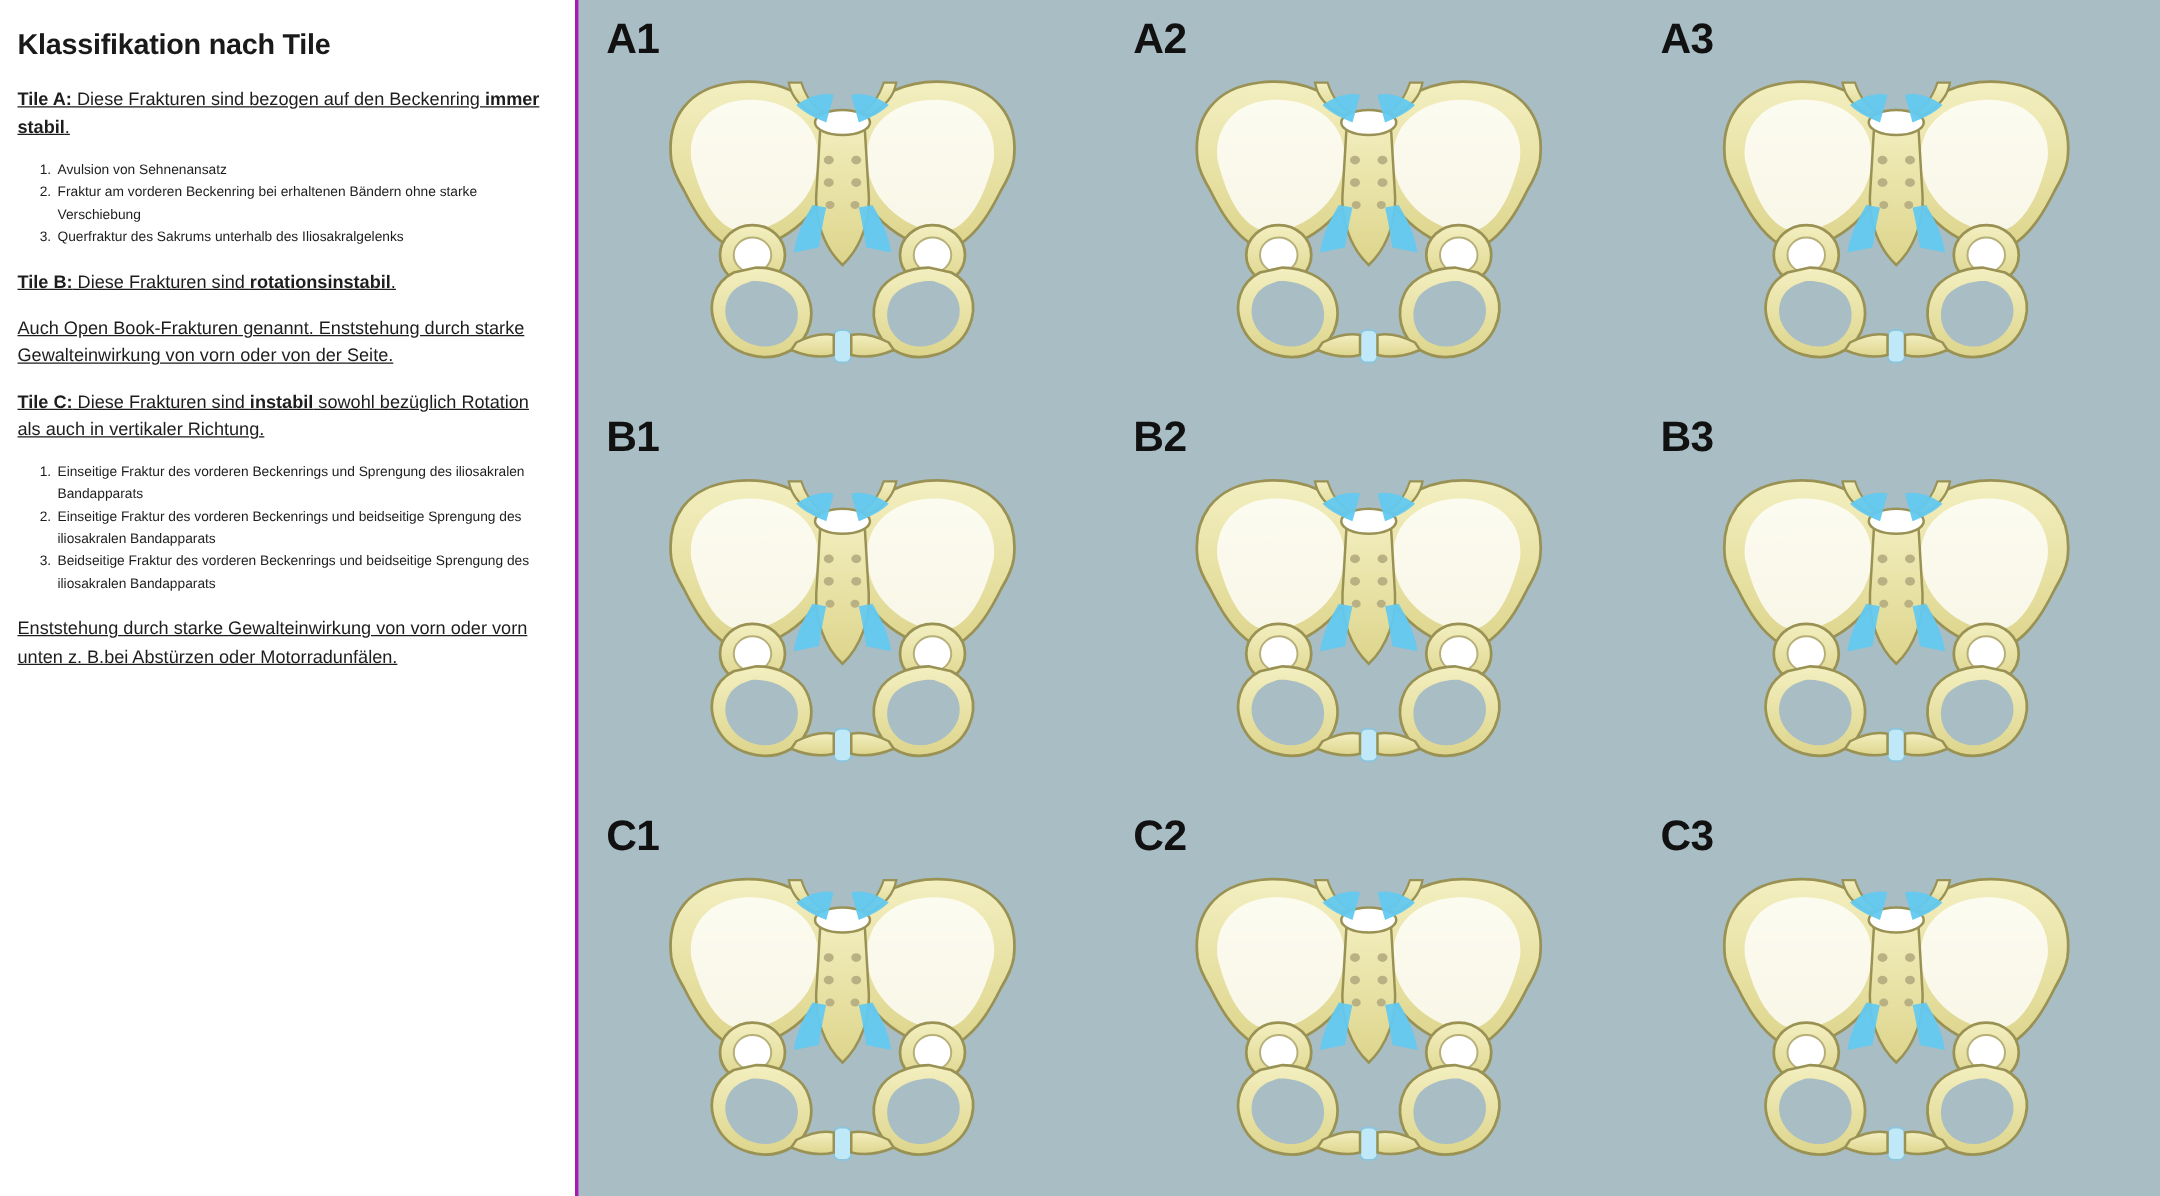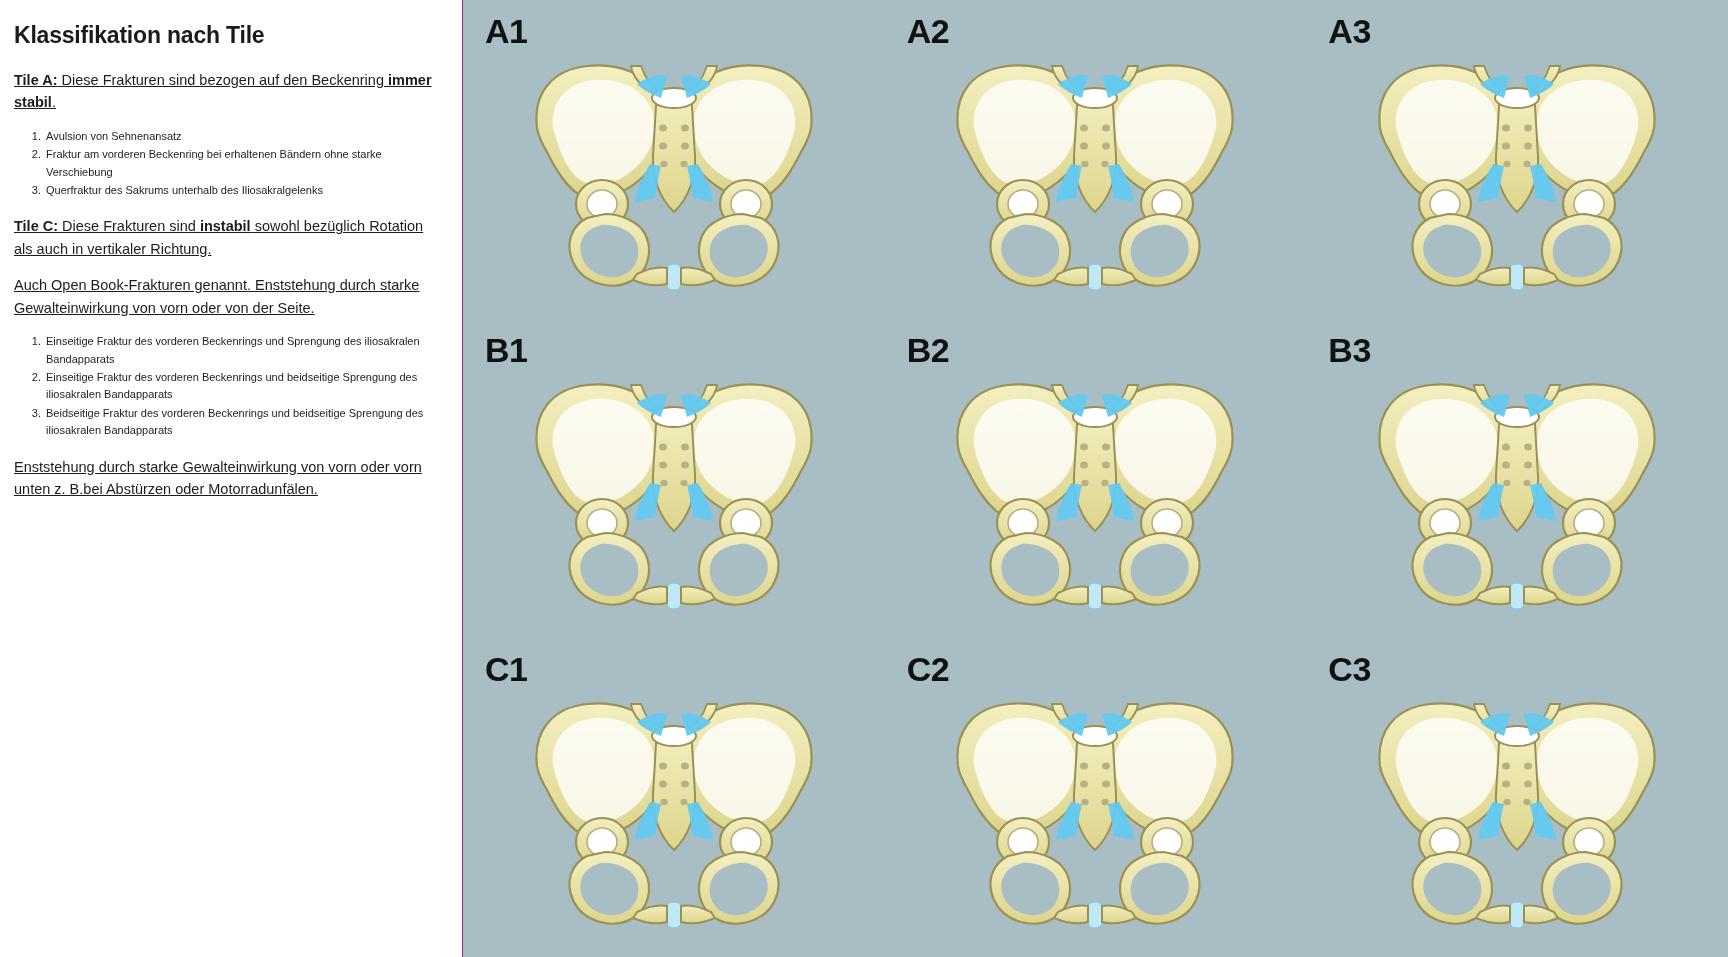--- a/index.html
+++ b/index.html
@@ -18,21 +18,21 @@
     width: 1728px;
     height: 957px;
   }
   
   .text-panel {
     width: 463px;
     height: 957px;
     box-sizing: border-box;
     padding: 18px 22px 10px 14px;
     background: #ffffff;
-    border-right: 1px solid #a21caf;
+    border-right: 3px solid #a21caf;
     overflow: hidden;
   }
   .panel-title {
     font-size: 23px;
     font-weight: bold;
     color: #1a1a1a;
     margin: 4px 0 20px 0;
     letter-spacing: -0.2px;
   }
   .para {
@@ -109,24 +109,27 @@
     <p class="para">
       <b>Tile A:</b><span> Diese Frakturen sind bezogen auf den Beckenring </span><b>immer stabil</b><span>.</span>
     </p>
     <ol class="list">
       <li>Avulsion von Sehnenansatz</li>
       <li>Fraktur am vorderen Beckenring bei erhaltenen Bändern ohne starke Verschiebung</li>
       <li>Querfraktur des Sakrums unterhalb des Iliosakralgelenks</li>
     </ol>
 
     <p class="para">
+      <b>Tile B:</b><span> Diese Frakturen sind </span><b>rotationsinstabil</b><span>.</span>
+    </p>
+    <p class="para">Auch Open Book-Frakturen genannt. Enststehung durch starke Gewalteinwirkung von vorn oder von der Seite.</p>
+
+    <p class="para">
       <b>Tile C:</b><span> Diese Frakturen sind </span><b>instabil</b><span> sowohl bezüglich Rotation als auch in vertikaler Richtung.</span>
     </p>
-
-    <p class="para">Auch Open Book-Frakturen genannt. Enststehung durch starke Gewalteinwirkung von vorn oder von der Seite.</p>
     <ol class="list">
       <li>Einseitige Fraktur des vorderen Beckenrings und Sprengung des iliosakralen Bandapparats</li>
       <li>Einseitige Fraktur des vorderen Beckenrings und beidseitige Sprengung des iliosakralen Bandapparats</li>
       <li>Beidseitige Fraktur des vorderen Beckenrings und beidseitige Sprengung des iliosakralen Bandapparats</li>
     </ol>
     <p class="para">Enststehung durch starke Gewalteinwirkung von vorn oder vorn unten z. B.bei Abstürzen oder Motorradunfälen.</p>
 
   </div>
 
   <div class="figure-panel">

